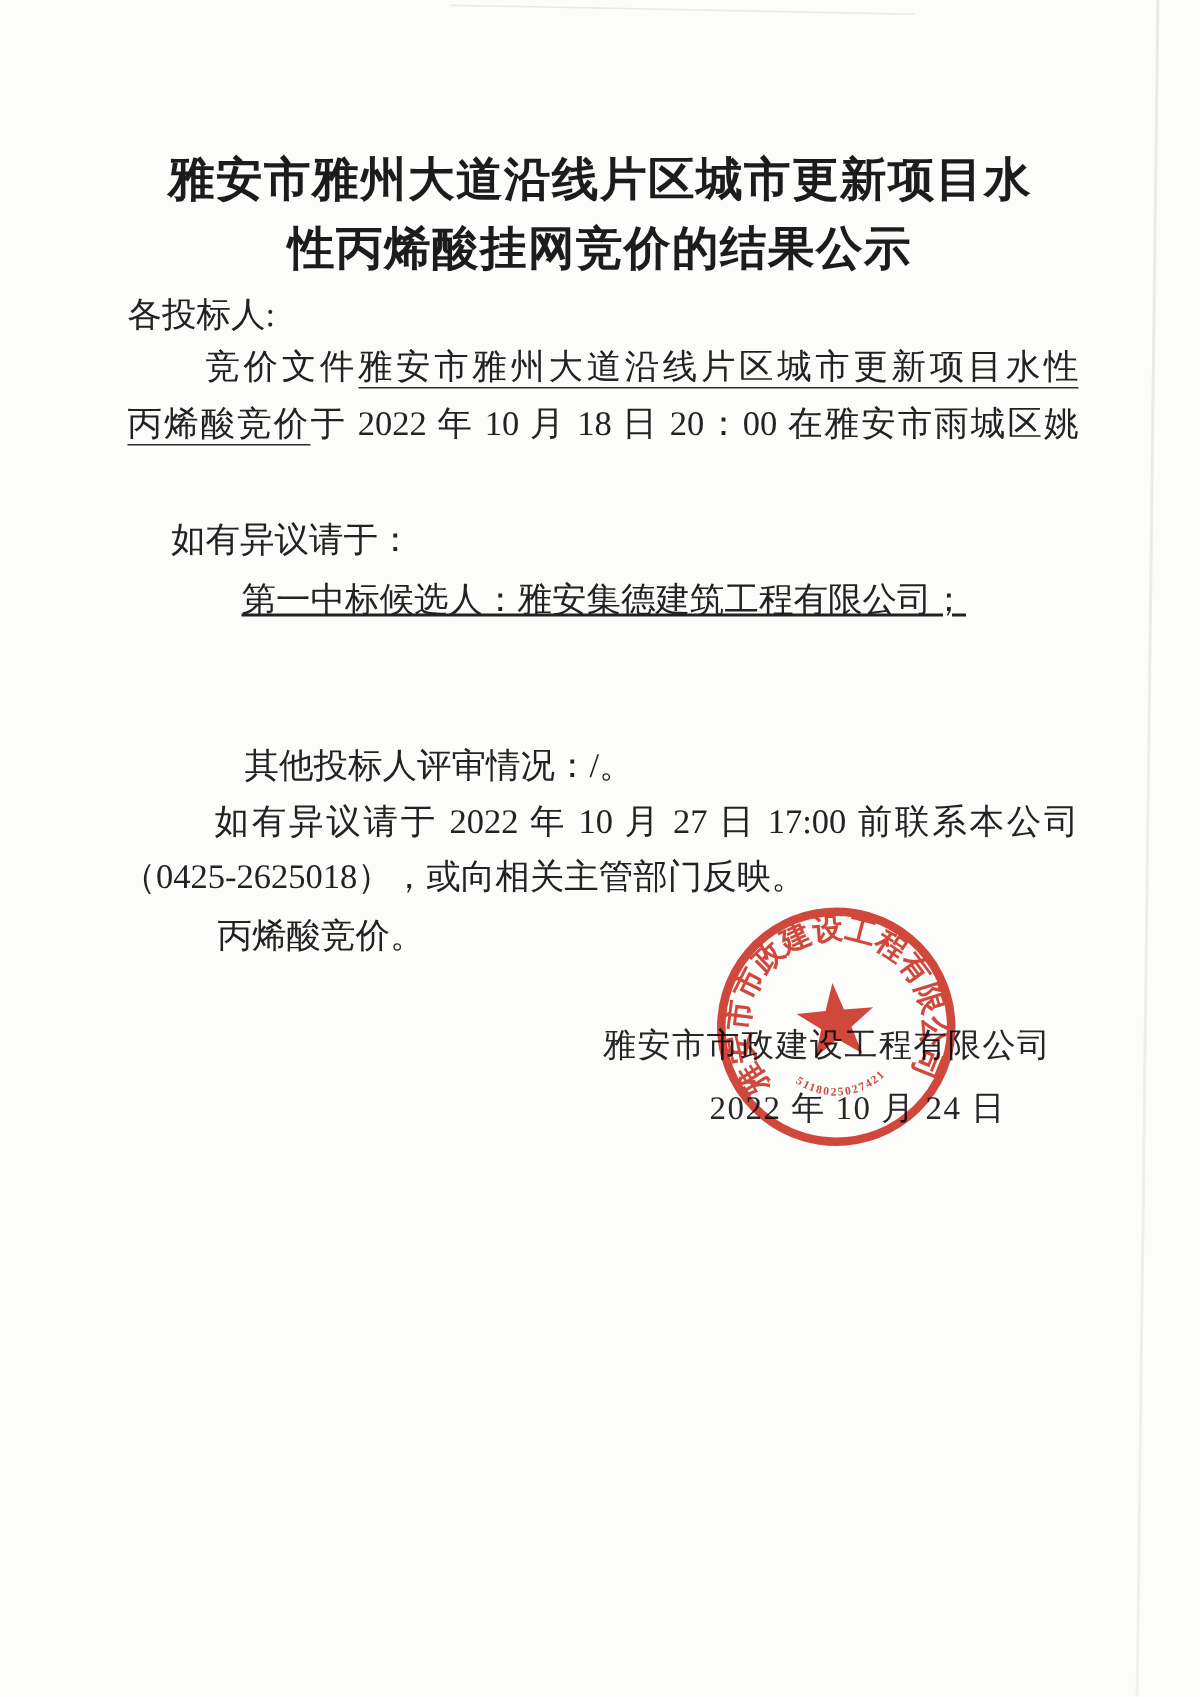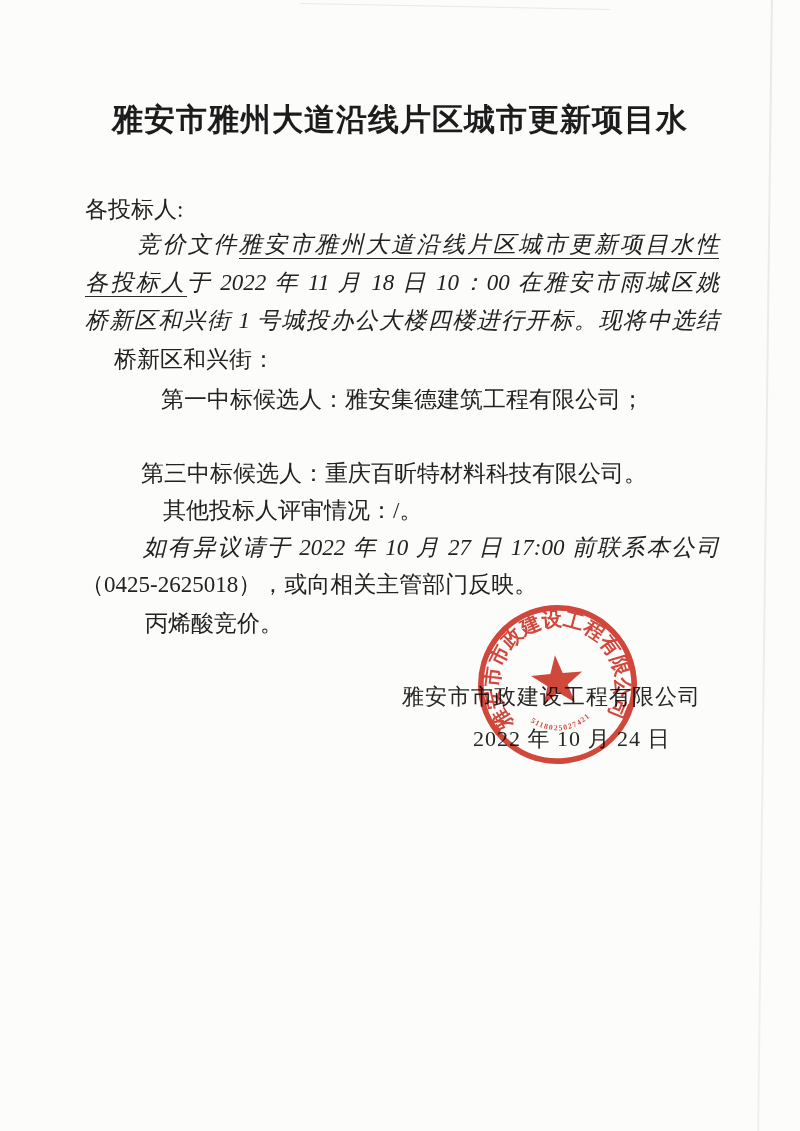--- a/index.html
+++ b/index.html
@@ -28,29 +28,29 @@
     letter-spacing: 1px;
   }
   .t1 { top: 101px; }
   .t2 { top: 147px; }
   .bline {
     position: absolute; font-size: 23px; line-height: 27px; color: #222222;
     white-space: nowrap;
   }
   .wide {
     width: 634px; left: 85px; white-space: normal;
-    text-align: justify; text-align-last: justify; font-style: italic;
+    text-align: justify; text-align-last: justify;
   }
   .u { border-bottom: 1.6px solid #2e2e2e; padding-bottom: 1px; }
   .salutation { left: 85px; top: 196px; }
   .l1 { top: 231px; text-indent: 52px; }
   .l2 { top: 269px; }
   .l3 { top: 307px; }
   .l4 { left: 114px; top: 346px; }
-  .w1 { left: 161px; top: 386px; }
+  .w1 { left: 161px; top: 386px; text-decoration: underline; }
   .w2 { left: 139px; top: 423px; }
   .w3 { left: 141px; top: 460px; }
   .others { left: 163px; top: 497px; }
   .obj1 { top: 534px; text-indent: 58px; }
   .obj2 { left: 81px; top: 571px; }
   .closing { left: 145px; top: 610px; }
   .signature { left: 402px; top: 683px; font-size: 22px; letter-spacing: 1px; color: #262626; }
   .docdate { left: 473px; top: 725px; font-size: 22px; letter-spacing: 1px; color: #262626; }
   .seal {
     position: absolute; left: 476px; top: 603px; width: 163px; height: 163px;
@@ -64,32 +64,31 @@
 </style>
 </head>
 <body>
 
 <div class="page">
 
   <div class="edge-top"></div>
   <div class="crease-right"></div>
 
   <div class="title t1">雅安市雅州大道沿线片区城市更新项目水</div>
+  <div class="title t2">性丙烯酸挂网竞价的结果公示</div>
 
   <div class="bline salutation">各投标人:</div>
 
   <div class="bline wide l1"><span>竞价文件</span><span class="u">雅安市雅州大道沿线片区城市更新项目水性</span></div>
 
-  <div class="bline wide l2"><span class="u">各投标人</span><span>于 2022 年 11 月 18 日 10：00 在雅安市雨城区姚</span></div>
+  <div class="bline wide l2"><span class="u">丙烯酸竞价</span><span>于 2022 年 10 月 18 日 20：00 在雅安市雨城区姚</span></div>
 
-  <div class="bline wide l3">桥新区和兴街 1 号城投办公大楼四楼进行开标。现将中选结</div>
-  <div class="bline l4">桥新区和兴街：</div>
+  <div class="bline l4">如有异议请于：</div>
 
   <div class="bline w1">第一中标候选人：雅安集德建筑工程有限公司；</div>
-  <div class="bline w3">第三中标候选人：重庆百昕特材料科技有限公司。</div>
 
   <div class="bline others">其他投标人评审情况：/。</div>
 
   <div class="bline wide obj1">如有异议请于 2022 年 10 月 27 日 17:00 前联系本公司</div>
   <div class="bline obj2">（0425-2625018），或向相关主管部门反映。</div>
 
   <div class="bline closing">丙烯酸竞价。</div>
 
   <div class="bline signature">雅安市市政建设工程有限公司</div>
   <div class="bline docdate">2022 年 10 月 24 日</div>

